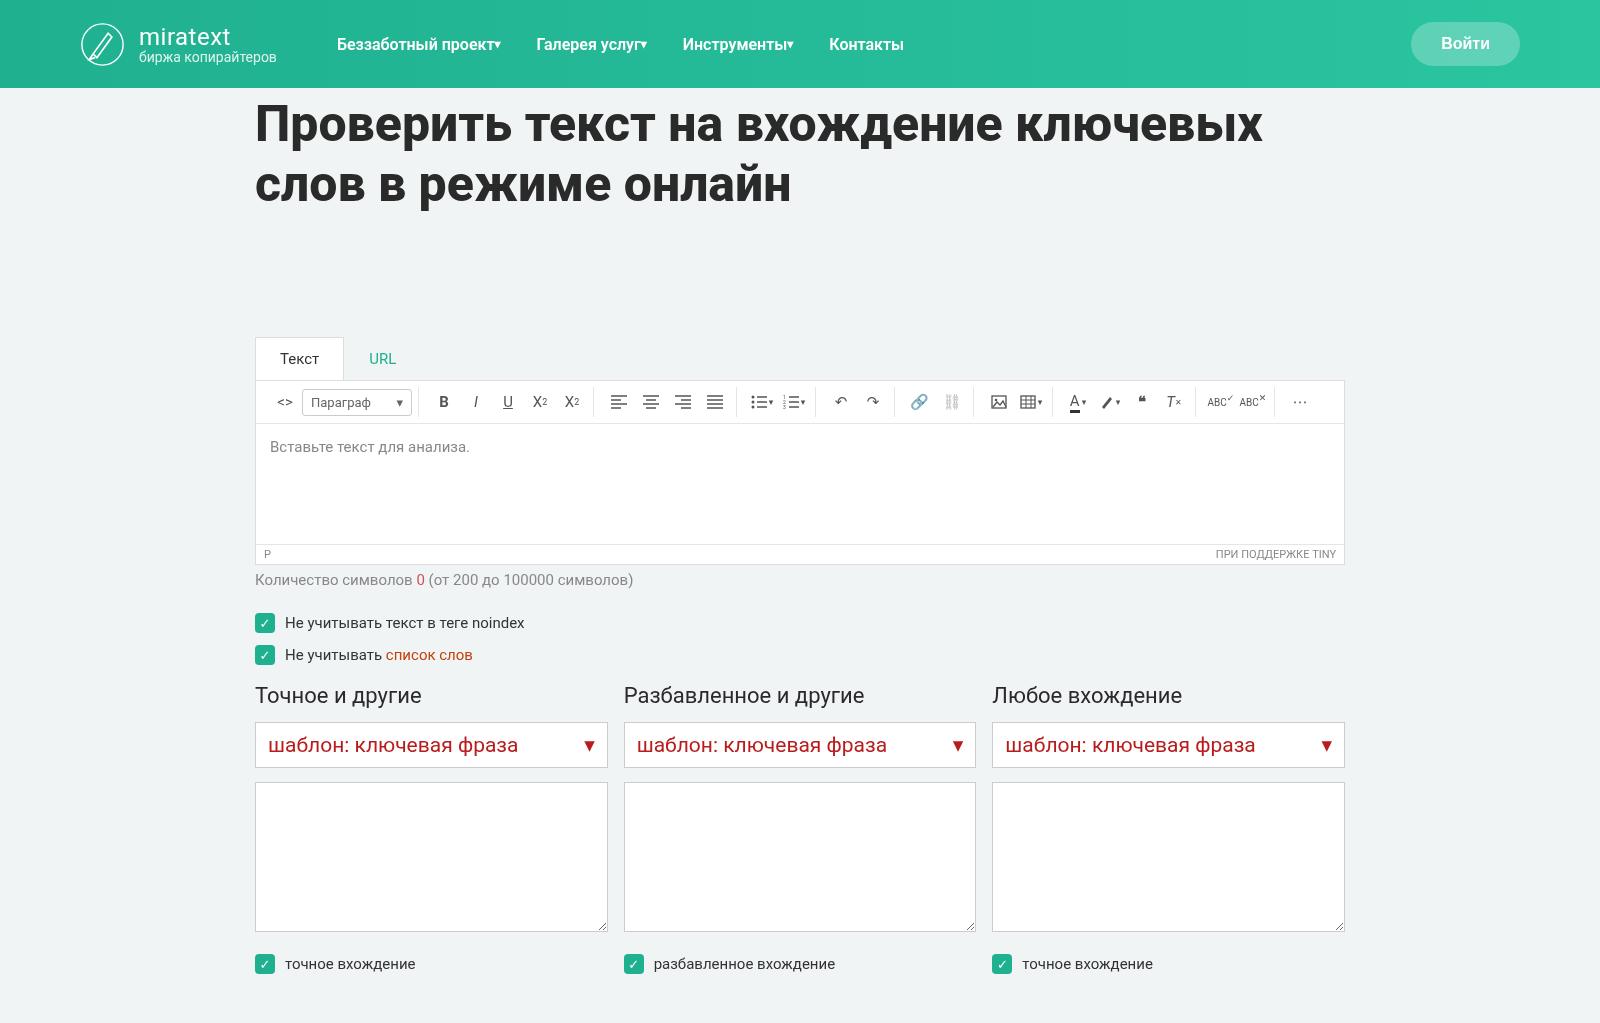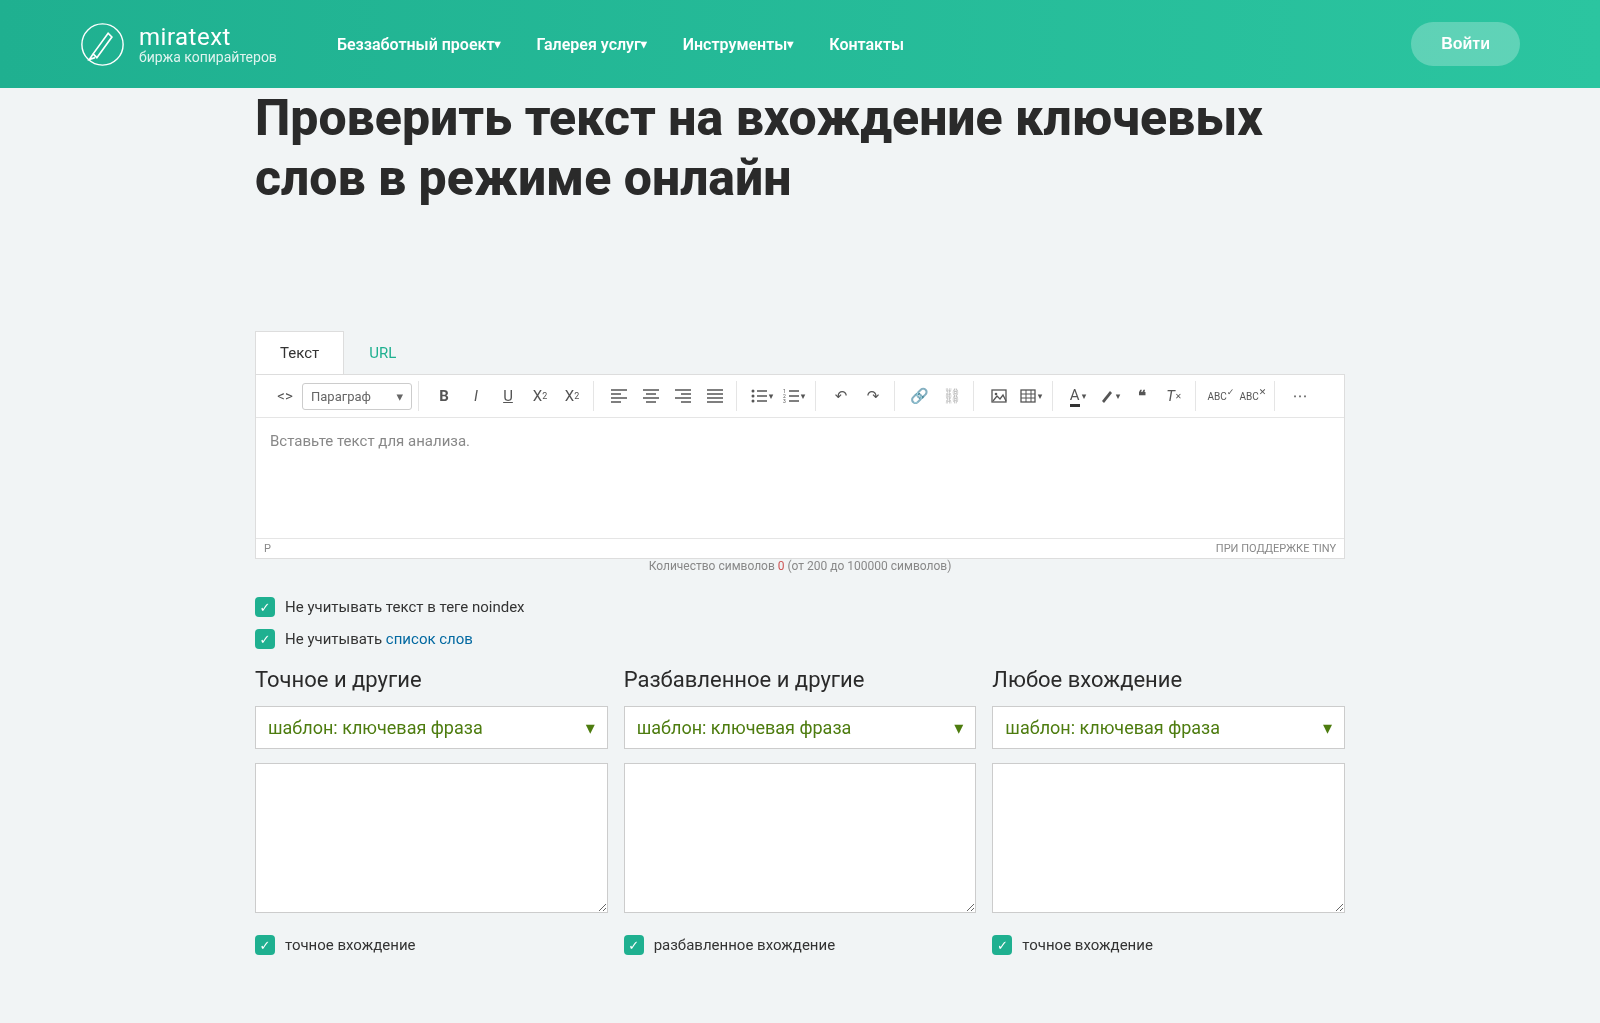--- a/index.html
+++ b/index.html
@@ -14,47 +14,47 @@
     
     .nav { display: flex; align-items: center; gap: 36px; flex: 1; }
     .nav-item { color: #fff; font-weight: 600; font-size: 16px; cursor: pointer; display: flex; align-items: center; }
     .nav-item .chev { font-size: 12px; }
     
     .auth-buttons { display: flex; gap: 16px; }
     .btn-login { background: rgba(255,255,255,0.25); color: #fff; border: none; padding: 13px 30px; border-radius: 25px; font-weight: 600; font-size: 16px; cursor: pointer; }
     .btn-register { background: #fff; color: #4a6770; border: none; padding: 13px 30px; border-radius: 25px; font-weight: 600; font-size: 16px; cursor: pointer; }
     
     .container { max-width: 1130px; margin: 0 auto; padding: 0 20px; }
-    .page-title { font-size: 50px; font-weight: 800; color: #2a2a2a; margin-top: 0; line-height: 1.2; }
+    .page-title { font-size: 50px; font-weight: 800; color: #2a2a2a; margin-top: 6px; line-height: 1.2; }
     
     .tabs { display: flex; margin-top: 75px; }
     .tab { padding: 12px 24px; font-size: 15px; cursor: pointer; background: #fff; border: 1px solid #ddd; border-bottom: none; color: #333; margin-top: 48px; }
     .tab.inactive { background: transparent; border-color: transparent; color: #1fb090; }
     
     .editor-wrap { border: 1px solid #ddd; background: #fff; }
     .toolbar { display: flex; align-items: center; padding: 6px 8px; border-bottom: 1px solid #e5e5e5; gap: 4px; flex-wrap: wrap; }
     .tgroup { display: flex; align-items: center; gap: 2px; padding: 0 6px; border-right: 1px solid #e5e5e5; }
     .tgroup:last-child { border-right: none; }
     .tbtn { width: 30px; height: 30px; display: flex; align-items: center; justify-content: center; cursor: pointer; color: #555; font-size: 15px; border-radius: 3px; }
     .tselect { border: 1px solid #ccc; padding: 5px 8px; font-size: 13px; color: #666; background: #fff; cursor: pointer; width: 110px; display: flex; justify-content: space-between; align-items: center; border-radius: 3px; }
     .editor-body { min-height: 120px; padding: 14px; color: #888; font-size: 15px; }
     .editor-footer { display: flex; justify-content: space-between; padding: 3px 8px; font-size: 11px; color: #888; border-top: 1px solid #e5e5e5; }
     
-    .char-count { text-align: center; font-size: 12px; color: #888; margin-top: 0; }
+    .char-count { text-align: left; font-size: 15px; color: #888; margin-top: 6px; }
     .char-count .zero { color: #c55; }
     
     .checkbox-row { display: flex; align-items: center; gap: 10px; margin-top: 24px; font-size: 15px; }
     .checkbox-row + .checkbox-row { margin-top: 12px; }
     .chk { width: 20px; height: 20px; background: #1fb090; border-radius: 4px; display: flex; align-items: center; justify-content: center; color: #fff; font-size: 13px; cursor: pointer; }
-    .chk-label a { color: #0369a1; text-decoration: none; margin-top: 32px; }
+    .chk-label a { color: #c2410c; text-decoration: none; margin-top: 32px; }
     
     .columns { display: flex; gap: 16px; margin-top: 18px; }
     .col { flex: 1; }
     .col-title { font-size: 22px; font-weight: 400; color: #2a2a2a; margin-bottom: 14px; }
-    .col-select { width: 100%; border: 1px solid #ccc; background: #fff; padding: 10px 12px; font-size: 18px; color: #4d7c0f; cursor: pointer; display: flex; justify-content: space-between; align-items: center; }
+    .col-select { width: 100%; border: 1px solid #ccc; background: #fff; padding: 10px 12px; font-size: 21px; color: #b91c1c; cursor: pointer; display: flex; justify-content: space-between; align-items: center; }
     .col-textarea { width: 100%; border: 1px solid #ccc; background: #fff; height: 150px; margin-top: 14px; resize: both; padding: 8px; font-size: 14px; }
     .col-check { display: flex; align-items: center; gap: 10px; margin-top: 18px; font-size: 15px; }
     
     svg { display: block; }
   </style>
 </head>
 <body>
 
 <div class="header">
   <div class="logo-area">

